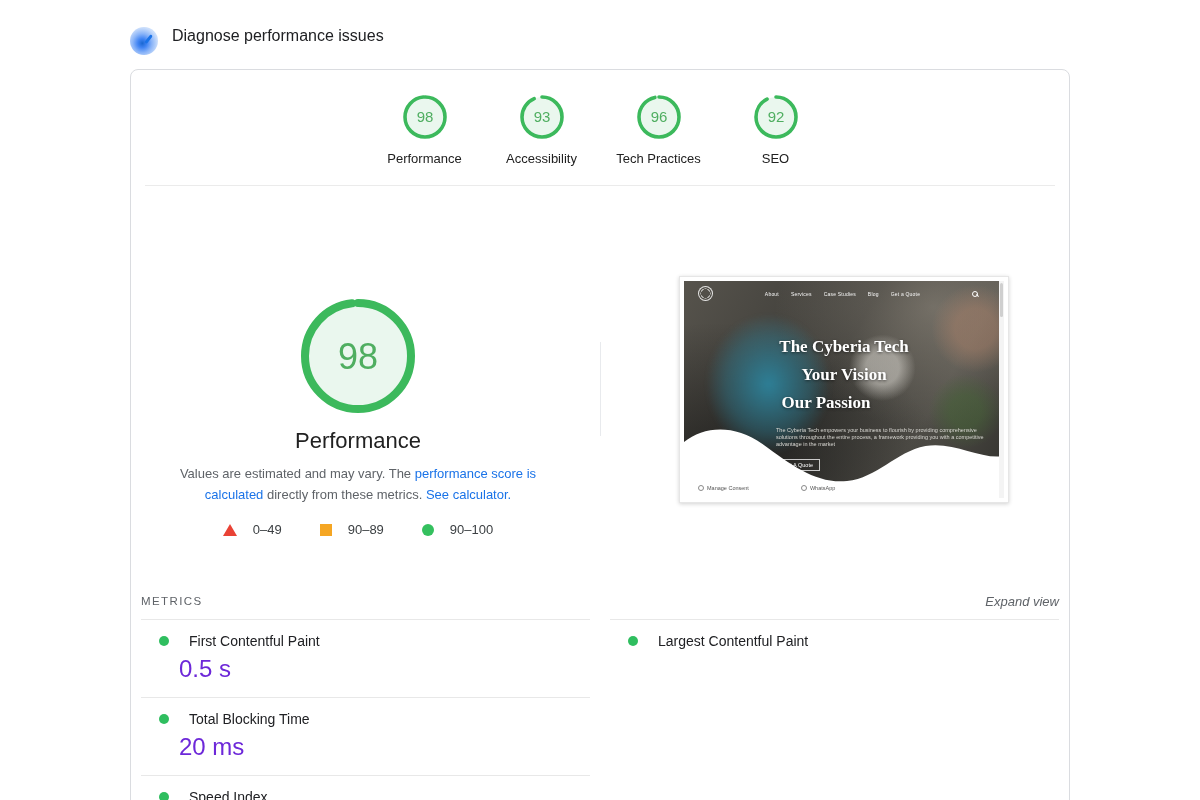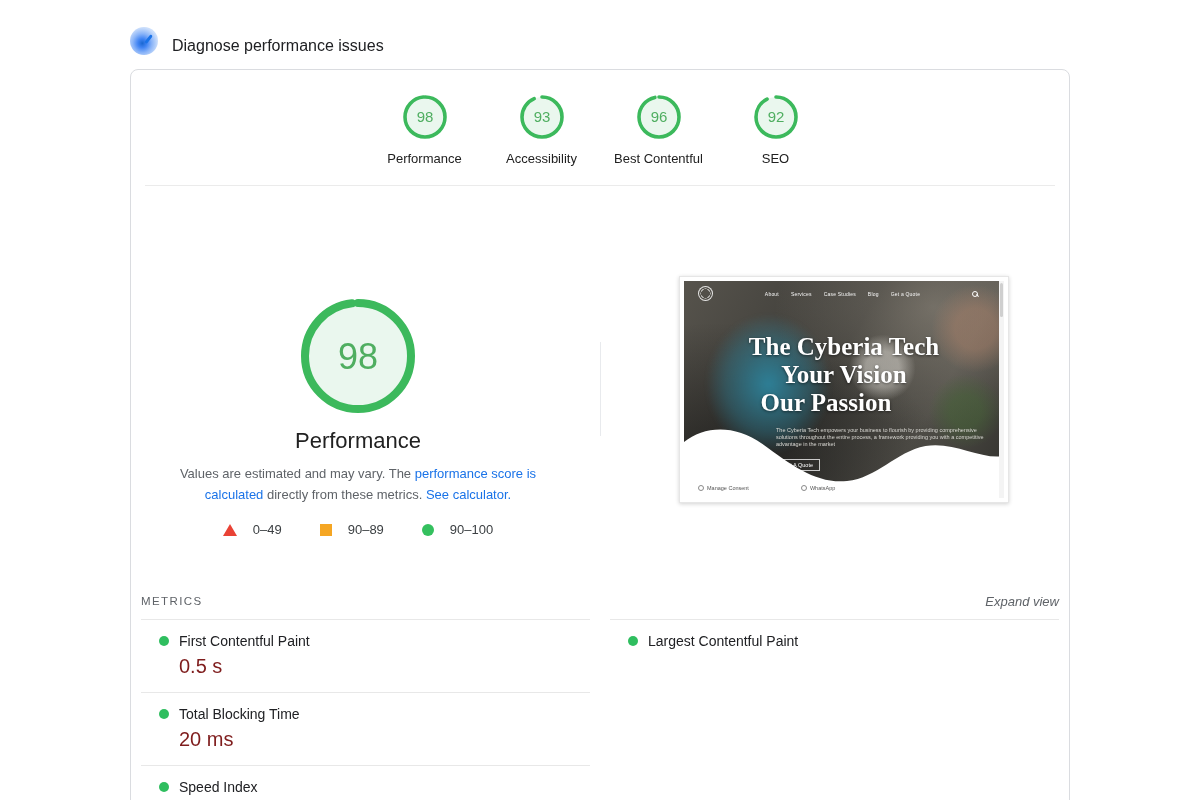--- a/index.html
+++ b/index.html
@@ -1,20 +1,20 @@
 <!DOCTYPE html>
 <html><head>
 <meta charset="utf-8">
 <style>
   * { margin:0; padding:0; box-sizing:border-box; }
   html,body { width:1200px; height:800px; background:#fff; overflow:hidden;
               font-family:"Liberation Sans", sans-serif; position:relative; }
 
   
-  .page-header { position:absolute; left:130px; top:27px; display:flex; align-items:flex-end; gap:14px; }
+  .page-header { position:absolute; left:130px; top:27px; display:flex; align-items:flex-start; gap:14px; }
   .psi-icon { width:28px; height:28px; border-radius:50%; position:relative; flex:0 0 auto;
     background: radial-gradient(circle at 44% 58%, #1967d2 0%, #4285f4 20%, #8ab4f8 42%, #c9ddfb 68%, #e2edfe 100%); }
   .psi-icon::after { content:""; position:absolute; left:14px; top:6px; width:3px; height:10px;
     background:#1a73e8; border-radius:2px; transform:rotate(38deg); transform-origin:bottom center; }
   .page-title { font-size:16px; color:#202124; }
 
   
   .card { position:absolute; left:130px; top:69px; width:940px; height:745px;
     background:#fff; border:1px solid #dadce0; border-radius:8px; overflow:hidden; }
 
@@ -54,45 +54,45 @@
   .teal-blob { position:absolute; left:7%; top:15%; width:125px; height:140px; border-radius:50%;
     background:radial-gradient(closest-side, rgba(44,140,168,.85), rgba(44,140,168,.35) 68%, transparent); filter:blur(2px); }
   .site-nav { position:absolute; top:5px; left:0; right:12px; display:flex; align-items:center; padding:0 14px; z-index:3; }
   .site-logo { width:15px; height:15px; border:1px solid rgba(255,255,255,.85); border-radius:50%;
     background:radial-gradient(circle, transparent 45%, rgba(255,255,255,.5) 46% 55%, transparent 56%); }
   .site-menu { display:flex; gap:12px; margin:0 auto; font-size:5px; color:rgba(255,255,255,.95); letter-spacing:.2px; }
   .search-glyph { position:relative; width:6px; height:6px; }
   .search-glyph::before { content:""; position:absolute; left:0; top:0; width:4px; height:4px; border:1px solid #fff; border-radius:50%; }
   .search-glyph::after { content:""; position:absolute; left:4px; top:4px; width:3px; height:1px; background:#fff; transform:rotate(45deg); }
   .hero { position:absolute; top:52px; left:20px; right:20px; text-align:center; z-index:2;
-    font-family:"Liberation Serif", serif; font-weight:bold; color:#fff; font-size:25px; line-height:28px;
+    font-family:"Liberation Serif", serif; font-weight:bold; color:#fff; font-size:17px; line-height:28px;
     text-shadow:0 1px 3px rgba(0,0,0,.55); }
   .hero .l3 { margin-right:36px; }
   .hero-p { position:absolute; top:146px; left:92px; width:212px; z-index:2; font-size:5.5px; line-height:7px; color:#d9d8d3; }
   .hero-cta { position:absolute; top:178px; left:92px; z-index:2; font-size:5.5px; color:#fff;
     border:1px solid rgba(255,255,255,.75); padding:2px 6px; display:inline-block; }
   .wave { position:absolute; left:0; bottom:0; width:100%; height:80px; z-index:4; }
   .site-badges { position:absolute; left:14px; bottom:7px; z-index:5; display:flex; gap:52px; font-size:5.5px; color:#555; align-items:center; }
   .badge { display:flex; align-items:center; gap:3px; }
   .badge-dot { width:6px; height:6px; border-radius:50%; border:1px solid #8a8a8a; }
   .site-scrollbar { position:absolute; right:0; top:0; width:5px; height:100%; background:#f4f4f4; z-index:6; }
   .site-scrollbar::after { content:""; position:absolute; top:2px; left:1px; width:3px; height:34px; background:#cfcfcf; border-radius:2px; }
 
   
   .metrics { padding:0 10px; }
   .metrics-header { display:flex; justify-content:space-between; align-items:center; height:26px;margin-top:28px; }
   .metrics-title { font-size:11.5px; letter-spacing:1.4px; color:#5f6368; }
   .expand-view { font-size:13px; color:#5f6368; cursor:pointer;font-style:italic; }
   .metrics-grid { display:flex; gap:20px; margin-top:5px; }
   .mcol { flex:1; }
   .mrow { border-top:1px solid #e8e8e8; padding:13px 0 14px; }
-  .mrow-head { display:flex; align-items:center; gap:10px; padding-left:18px; }
+  .mrow-head { display:flex; align-items:center; gap:20px; padding-left:18px; }
   .mdot { width:10px; height:10px; border-radius:50%; background:#2fbe5f; flex:0 0 auto; }
   .mname { font-size:14px; color:#202124; }
-  .mval { margin:6px 0 0 38px; font-size:20px; color:#7f1d1d; }
+  .mval { margin:6px 0 0 38px; font-size:24px; color:#6d28d9; }
 </style>
 </head>
 <body>
 
 <div class="page-header">
   <div class="psi-icon"></div>
   <div class="page-title">Diagnose performance issues</div>
 </div>
 
 <div class="card">
@@ -113,21 +113,21 @@
         <text class="gauge-num" x="22" y="22" dy=".36em" text-anchor="middle" font-size="15">93</text>
       </svg>
       <div class="score-label">Accessibility</div>
     </div>
     <div class="score-item">
       <svg width="44" height="44" viewBox="0 0 44 44">
         <circle cx="22" cy="22" r="20" fill="#eaf7ee"></circle>
         <circle cx="22" cy="22" r="20" fill="none" stroke="#3cb95c" stroke-width="3.6" stroke-linecap="round" transform="rotate(-90 22 22)" stroke-dasharray="120.63715789784804 125.66370614359172"></circle>
         <text class="gauge-num" x="22" y="22" dy=".36em" text-anchor="middle" font-size="15">96</text>
       </svg>
-      <div class="score-label">Best Contentful</div>
+      <div class="score-label">Tech Practices</div>
     </div>
     <div class="score-item">
       <svg width="44" height="44" viewBox="0 0 44 44">
         <circle cx="22" cy="22" r="20" fill="#eaf7ee"></circle>
         <circle cx="22" cy="22" r="20" fill="none" stroke="#3cb95c" stroke-width="3.6" stroke-linecap="round" transform="rotate(-90 22 22)" stroke-dasharray="115.6106096521044 125.66370614359172"></circle>
         <text class="gauge-num" x="22" y="22" dy=".36em" text-anchor="middle" font-size="15">92</text>
       </svg>
       <div class="score-label">SEO</div>
     </div>
   </div>

